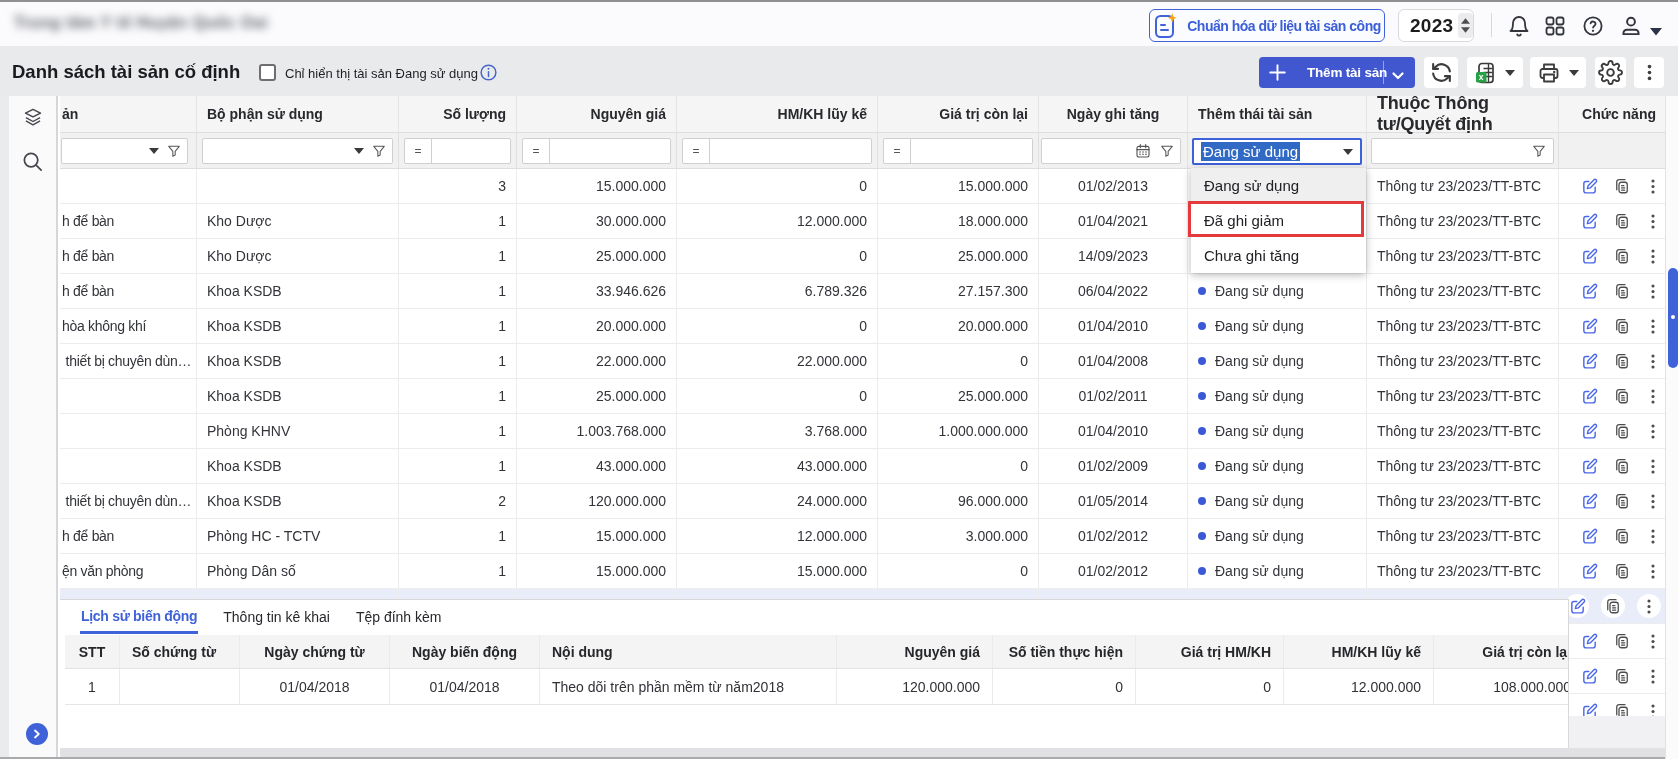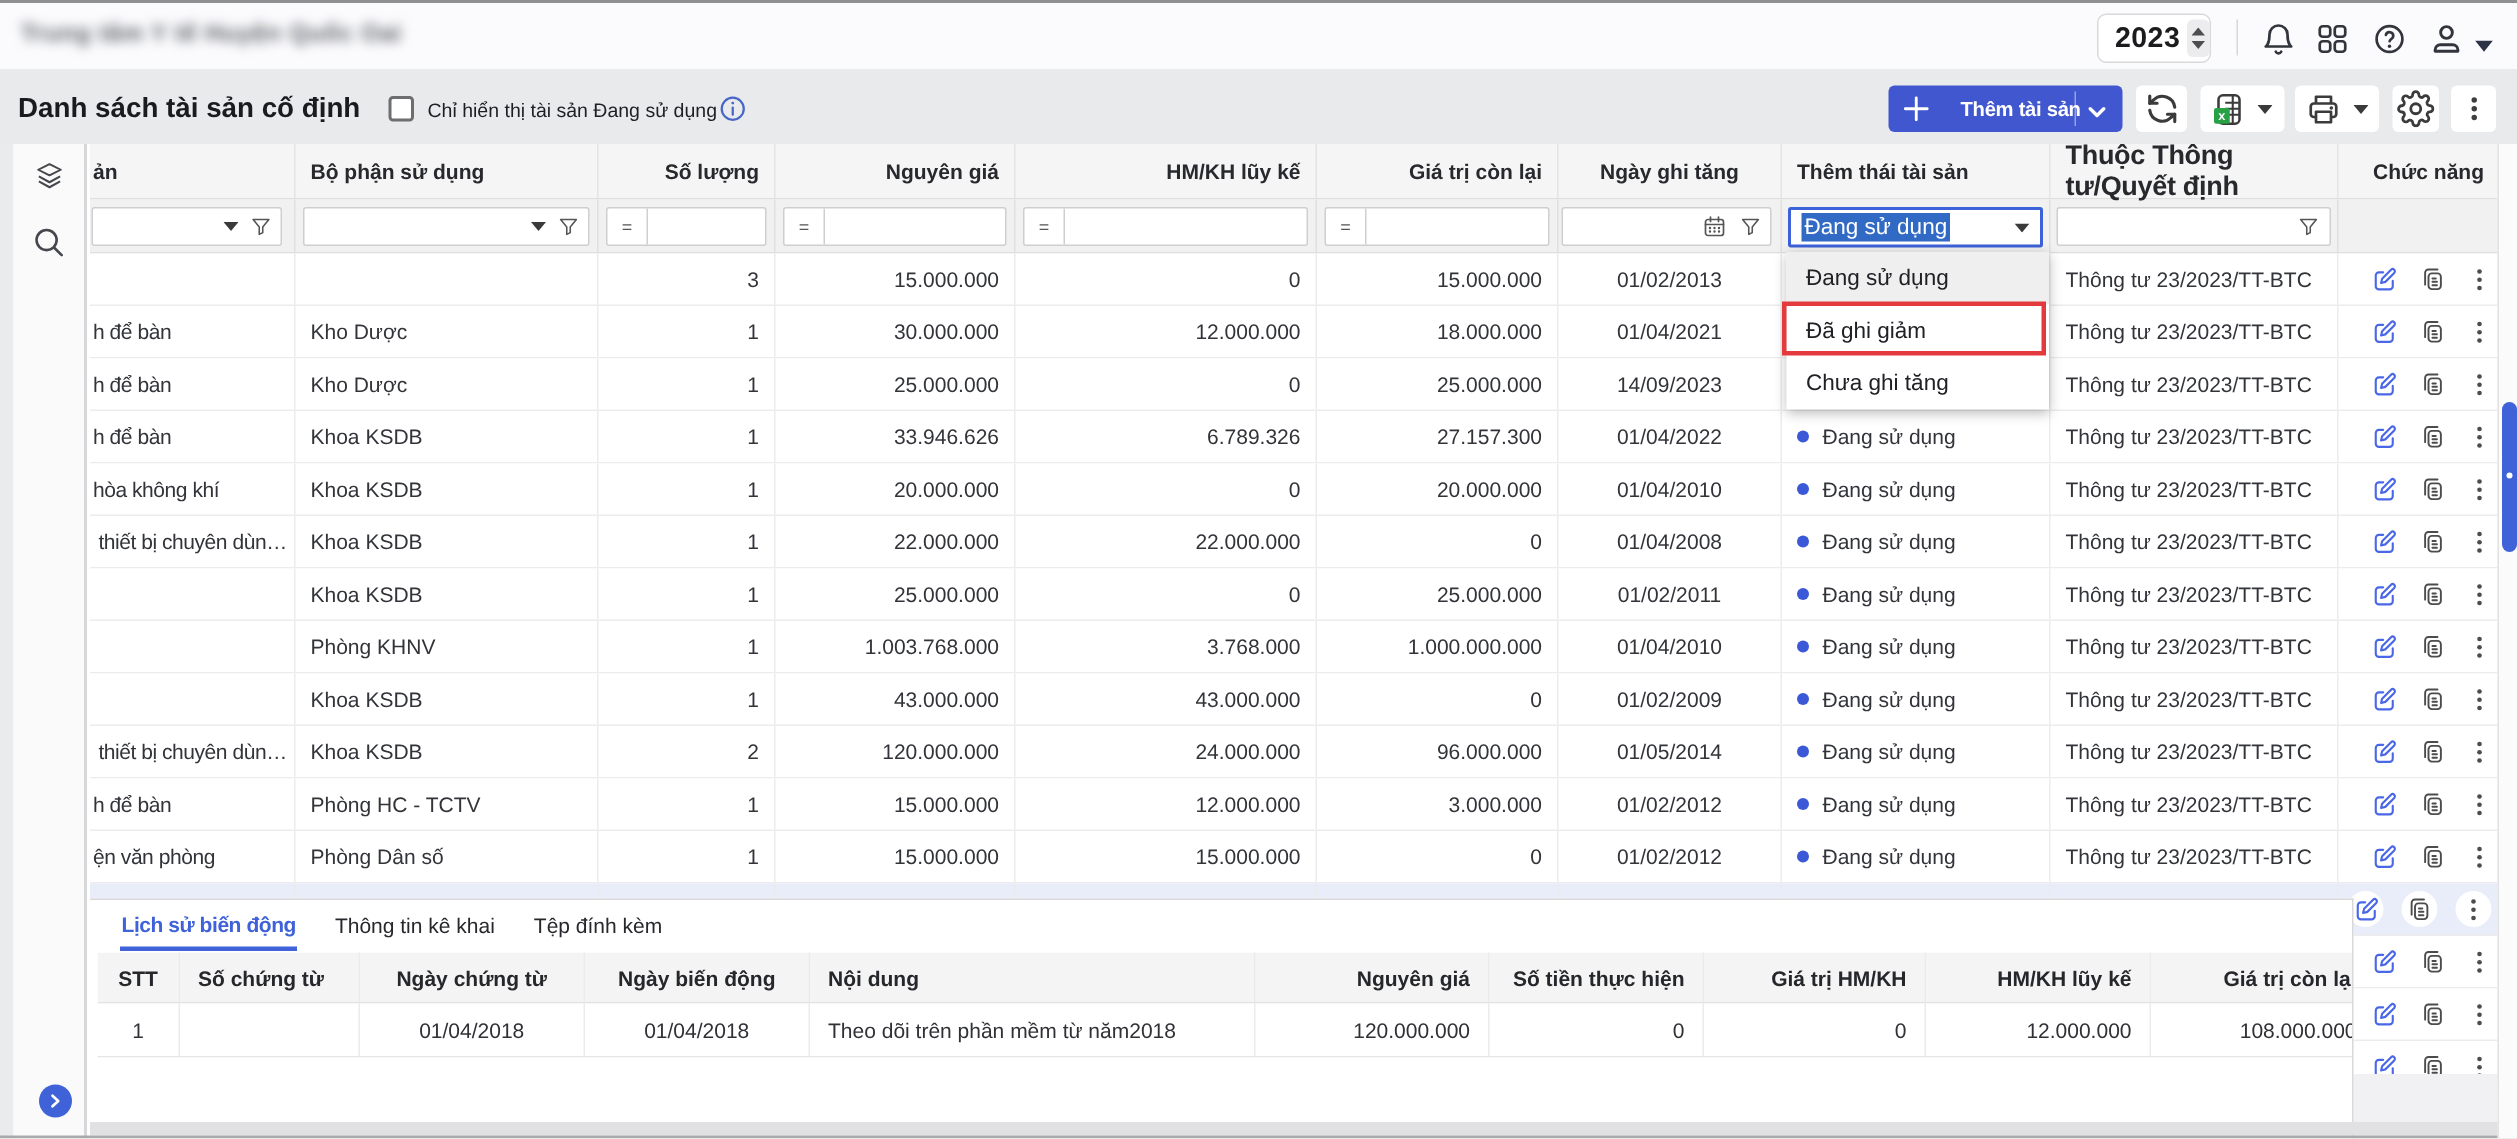--- a/index.html
+++ b/index.html
@@ -71,20 +71,28 @@
 #vthumb{position:absolute;left:1668px;top:268px;width:10px;height:100px;background:#3f62d9;border-radius:5px}
 #vthumb:after{content:"";position:absolute;left:3px;top:47px;width:4px;height:4px;background:#fff;border-radius:50%}
 
 #dd{position:absolute;left:1191px;top:168px;width:175px;background:#fff;box-shadow:0 2px 8px rgba(0,0,0,.28);z-index:30}
 #dd .it{height:35px;display:flex;align-items:center;padding-left:13px;font-size:15px;color:#202125}
 #dd .it.hov{background:#efeff0}
 #redbox{position:absolute;left:1188px;top:201px;width:176px;height:36px;border:3px solid #e43a3d;z-index:31}
 </style></head><body>
 <div id="topbar">
 <span id="org">Trung tâm Y tế Huyện Quốc Oai</span>
+<div id="btn-chuan">
+      <svg width="26" height="28" viewBox="0 0 26 28">
+        <rect x="3" y="4" width="17" height="21" rx="4.5" fill="none" stroke="#4262d9" stroke-width="2"></rect>
+        <path d="M8 13h4M8 18h7" stroke="#4262d9" stroke-width="2" stroke-linecap="round"></path>
+        <path d="M19.2 1.2l1.3 3.3 3.3 1.3-3.3 1.3-1.3 3.3-1.3-3.3-3.3-1.3 3.3-1.3Z" fill="#f6a821"></path>
+      </svg>
+      <span>Chuẩn hóa dữ liệu tài sản công</span>
+    </div>
 <div id="yearbox">
       <span class="yr">2023</span>
       <span class="spin">
         <svg width="9" height="6" viewBox="0 0 10 6">
           <path d="M0 6h10L5 0Z" fill="#4e4e50"></path>
         </svg>
         <svg width="9" height="6" viewBox="0 0 10 6">
           <path d="M0 0h10L5 6Z" fill="#4e4e50"></path>
         </svg>
       </span>
@@ -374,21 +382,21 @@
         </svg>
       </div>
     </div>
     <div class="row">
       <div class="c l" style="width:137px;padding:0 0 0 2px;letter-spacing:-.3px">h để bàn</div>
       <div class="c l" style="width:202px">Khoa KSDB</div>
       <div class="c r" style="width:118px">1</div>
       <div class="c r" style="width:160px">33.946.626</div>
       <div class="c r" style="width:201px">6.789.326</div>
       <div class="c r" style="width:161px">27.157.300</div>
-      <div class="c ctr" style="width:149px">01/04/2022</div>
+      <div class="c ctr" style="width:149px">06/04/2022</div>
       <div class="c l st" style="width:179px"><span class="dot"></span>Đang sử dụng</div>
       <div class="c l" style="width:192px">Thông tư 23/2023/TT-BTC</div>
       <div class="c act" style="width:107px">
         <svg width="17" height="17" viewBox="0 0 24 24" fill="none" stroke="#4a67e8" stroke-width="2" stroke-linecap="round" stroke-linejoin="round">
           <path d="M20 13v5a3 3 0 0 1-3 3H7a3 3 0 0 1-3-3V8a3 3 0 0 1 3-3h4"></path>
           <path d="M18.4 2.6a2.1 2.1 0 1 1 3 3L13 14l-4 1 1-4Z"></path>
         </svg>
         <svg width="18" height="18" viewBox="0 0 24 24" fill="none" stroke="#4c4c4c" stroke-width="1.7" stroke-linecap="round">
           <rect x="8" y="7" width="11" height="14" rx="3"></rect>
           <path d="M16 3.5h-8a3 3 0 0 0-3 3V17"></path>

